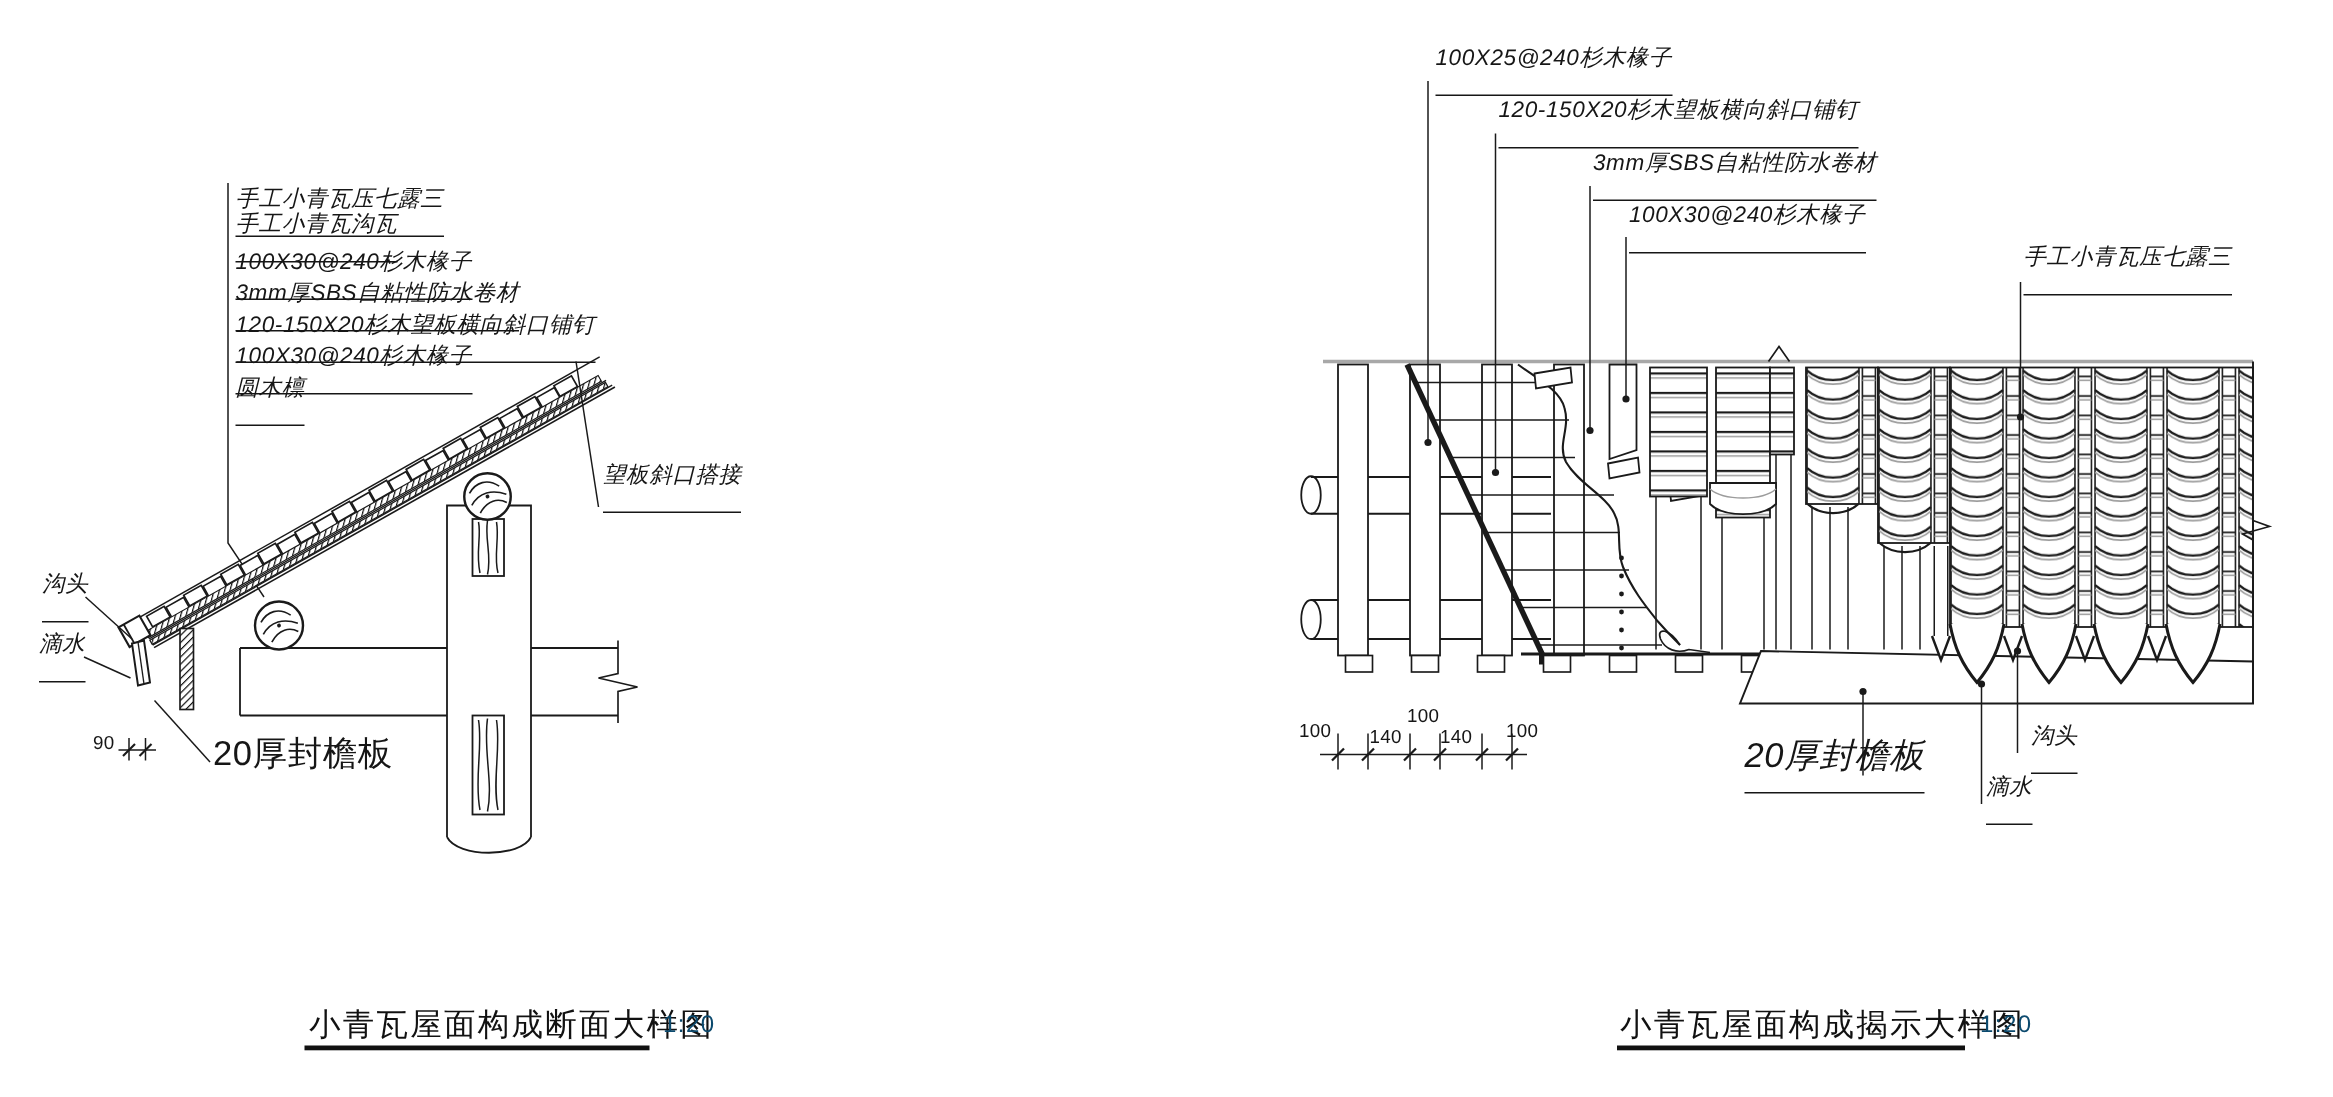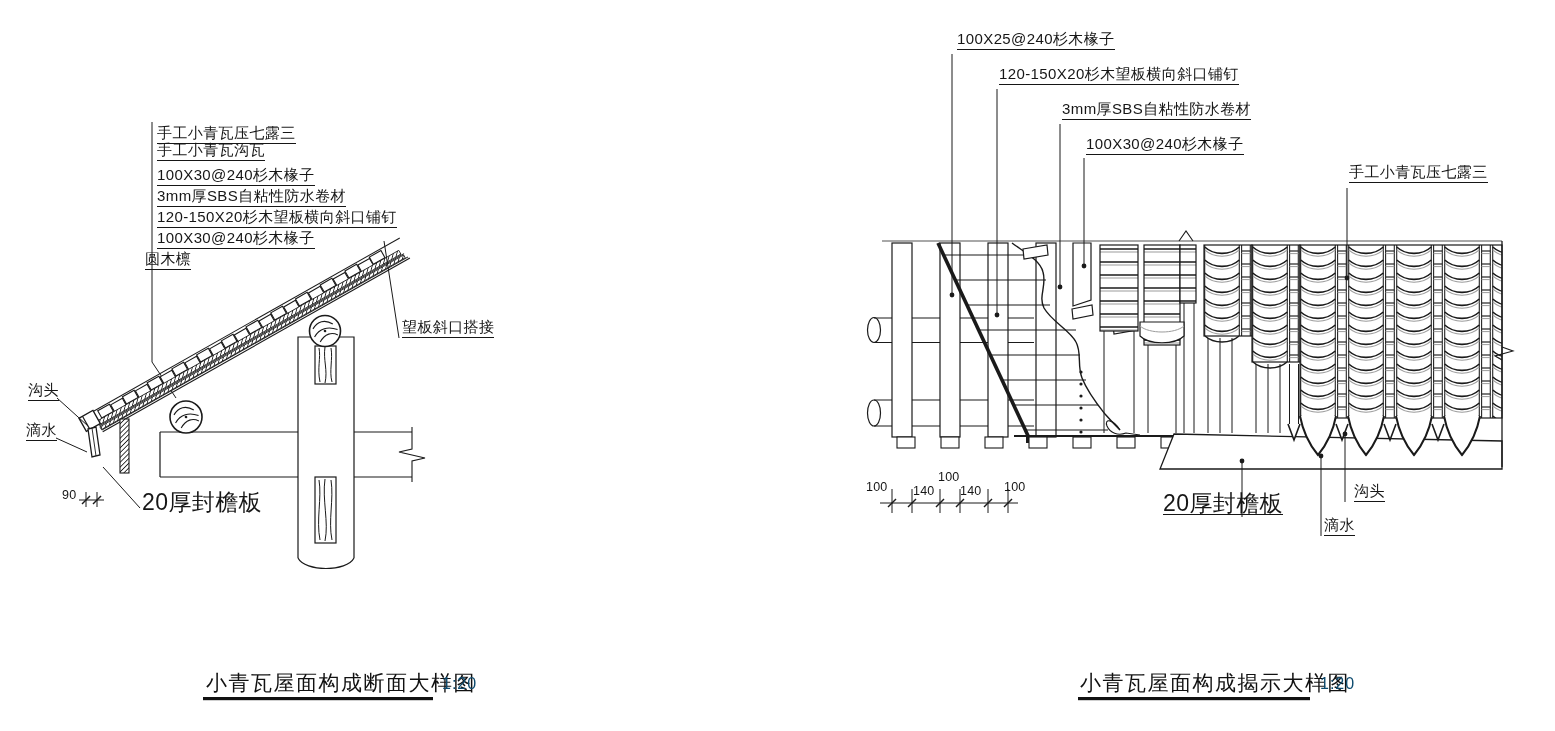--- a/index.html
+++ b/index.html
@@ -3,21 +3,21 @@
 <meta charset="utf-8">
 <style>
   html,body{margin:0;padding:0;background:#ffffff;}
   body{width:1555px;height:731px;position:relative;overflow:hidden;
        font-family:"Liberation Sans","DejaVu Sans",sans-serif;color:#161616;}
   #stage{position:absolute;left:0;top:0;width:1555px;height:731px;}
   svg{position:absolute;left:0;top:0;}
   .lbl{position:absolute;white-space:nowrap;font-size:15px;line-height:17px;
        letter-spacing:.4px;color:#161616;}
   .lbl.big{font-size:23px;}
-  .ul{border-bottom:1.4px solid #161616;padding-bottom:2px;display:inline-block;}
+  .ul{border-bottom:1.4px solid #161616;padding-bottom:16px;display:inline-block;font-style:italic;}
   .dim{position:absolute;white-space:nowrap;font-size:12.5px;color:#161616;letter-spacing:.2px;}
   .title{position:absolute;white-space:nowrap;font-size:21px;letter-spacing:1.5px;
          color:#111;font-weight:500;}
   .scale{position:absolute;white-space:nowrap;font-size:16px;color:#0c4a6e;letter-spacing:1px;text-align:center;}
 </style>
 </head>
 <body>
 
 <div id="stage">
 
@@ -293,27 +293,27 @@
     <rect x="1078" y="697" width="232" height="3.2" fill="#111" stroke="none"></rect>
   </g>
 </svg>
 
 <div class="lbl" style="left:157px;top:124px"><span class="ul">手工小青瓦压七露三</span></div>
 <div class="lbl" style="left:157px;top:141px"><span class="ul">手工小青瓦沟瓦</span></div>
 <div class="lbl" style="left:157px;top:166px"><span class="ul">100X30@240杉木椽子</span></div>
 <div class="lbl" style="left:157px;top:187px"><span class="ul">3mm厚SBS自粘性防水卷材</span></div>
 <div class="lbl" style="left:157px;top:208px"><span class="ul">120-150X20杉木望板横向斜口铺钉</span></div>
 <div class="lbl" style="left:157px;top:229px"><span class="ul">100X30@240杉木椽子</span></div>
-<div class="lbl" style="left:145px;top:250px"><span class="ul">圆木檩</span></div>
+<div class="lbl" style="left:157px;top:250px"><span class="ul">圆木檩</span></div>
 
 <div class="lbl" style="left:28px;top:381px"><span class="ul">沟头</span></div>
 <div class="lbl" style="left:26px;top:421px"><span class="ul">滴水</span></div>
 <div class="dim" style="left:62px;top:488px">90</div>
 <div class="lbl big" style="left:142px;top:494px">20厚封檐板</div>
-<div class="lbl" style="left:402px;top:318px"><span class="ul">望板斜口搭接</span></div>
+<div class="lbl" style="left:402px;top:308px"><span class="ul">望板斜口搭接</span></div>
 <div class="title" style="left:206px;top:669px">小青瓦屋面构成断面大样图</div>
 <div class="scale" style="left:442px;top:675px">1:20</div>
 
 <div class="lbl" style="left:957px;top:30px"><span class="ul">100X25@240杉木椽子</span></div>
 <div class="lbl" style="left:999px;top:65px"><span class="ul">120-150X20杉木望板横向斜口铺钉</span></div>
 <div class="lbl" style="left:1062px;top:100px"><span class="ul">3mm厚SBS自粘性防水卷材</span></div>
 <div class="lbl" style="left:1086px;top:135px"><span class="ul">100X30@240杉木椽子</span></div>
 <div class="lbl" style="left:1349px;top:163px"><span class="ul">手工小青瓦压七露三</span></div>
 
 <div class="dim" style="left:866px;top:480px">100</div>

